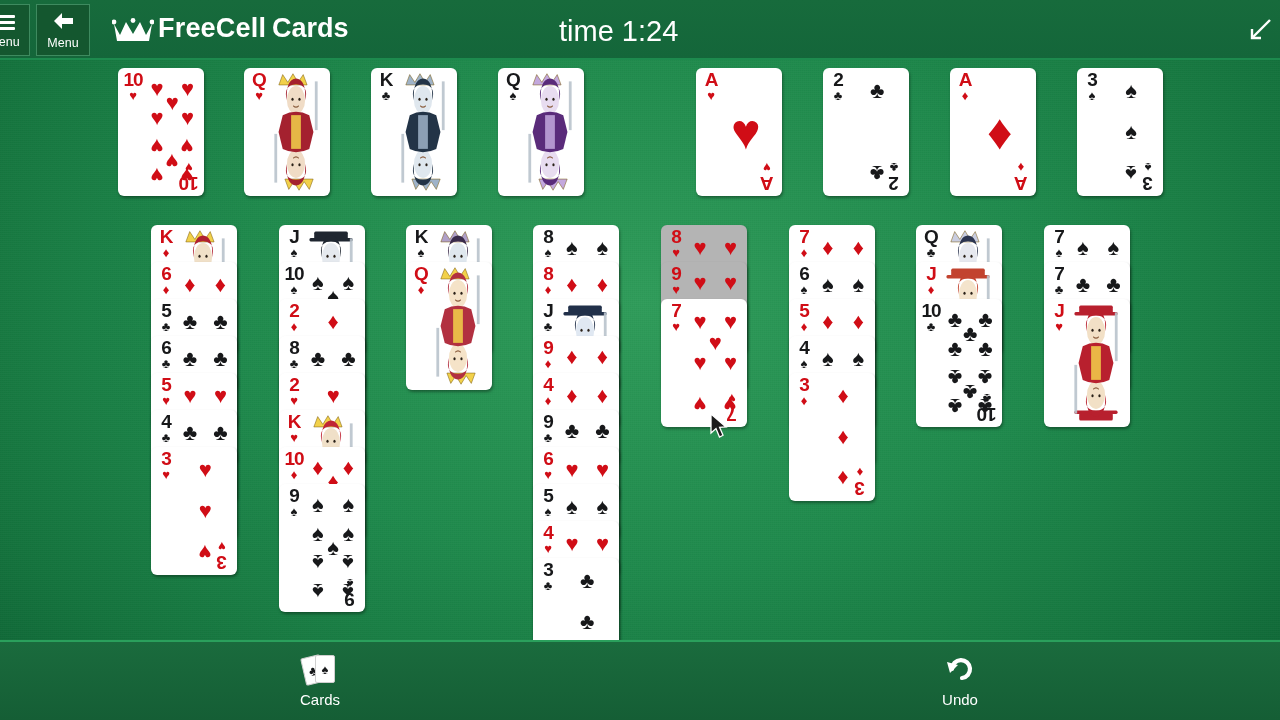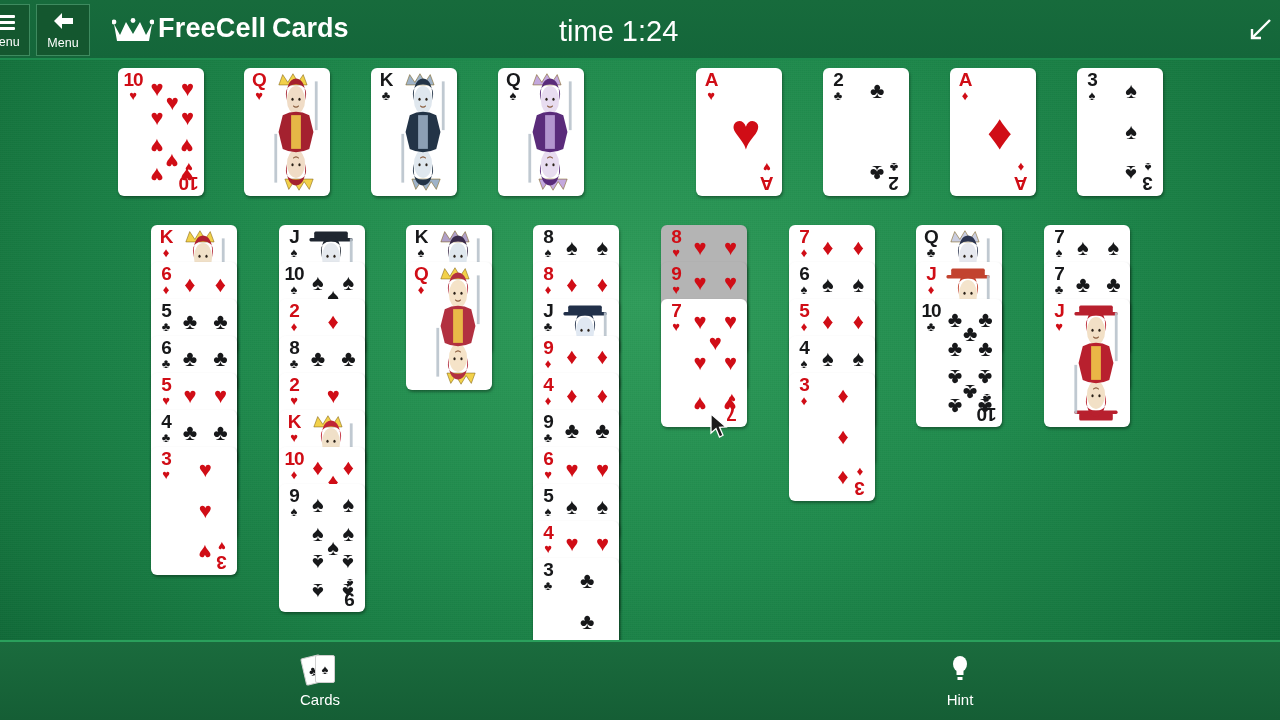--- a/index.html
+++ b/index.html
@@ -1348,20 +1348,19 @@
         <span class="mc mc2">
             <span class="s">♠</span>
           </span>
         </span>
       </span>
                  <span class="bl">Cards</span>
     </div>
     <div class="bar-item">
       <span class="bi">
         <span><svg width="30" height="30" viewBox="0 0 30 30">
-            <ellipse cx="15" cy="11" rx="7" ry="8" fill="#fff"></ellipse>
-            <rect x="11.5" y="18" width="7" height="4" fill="#fff"></rect>
-            <rect x="12.5" y="24" width="5" height="3" fill="#fff"></rect>
+            <path d="M7 16 A9 9 0 1 1 17 25" stroke="#fff" stroke-width="4.2" fill="none" stroke-linecap="round"></path>
+            <path d="M2 9 L13 12 L5 20 Z" fill="#fff"></path>
           </svg></span>
       </span>
-                 <span class="bl">Hint</span>
+                 <span class="bl">Undo</span>
     </div>
   </div>
 
 </body></html>

